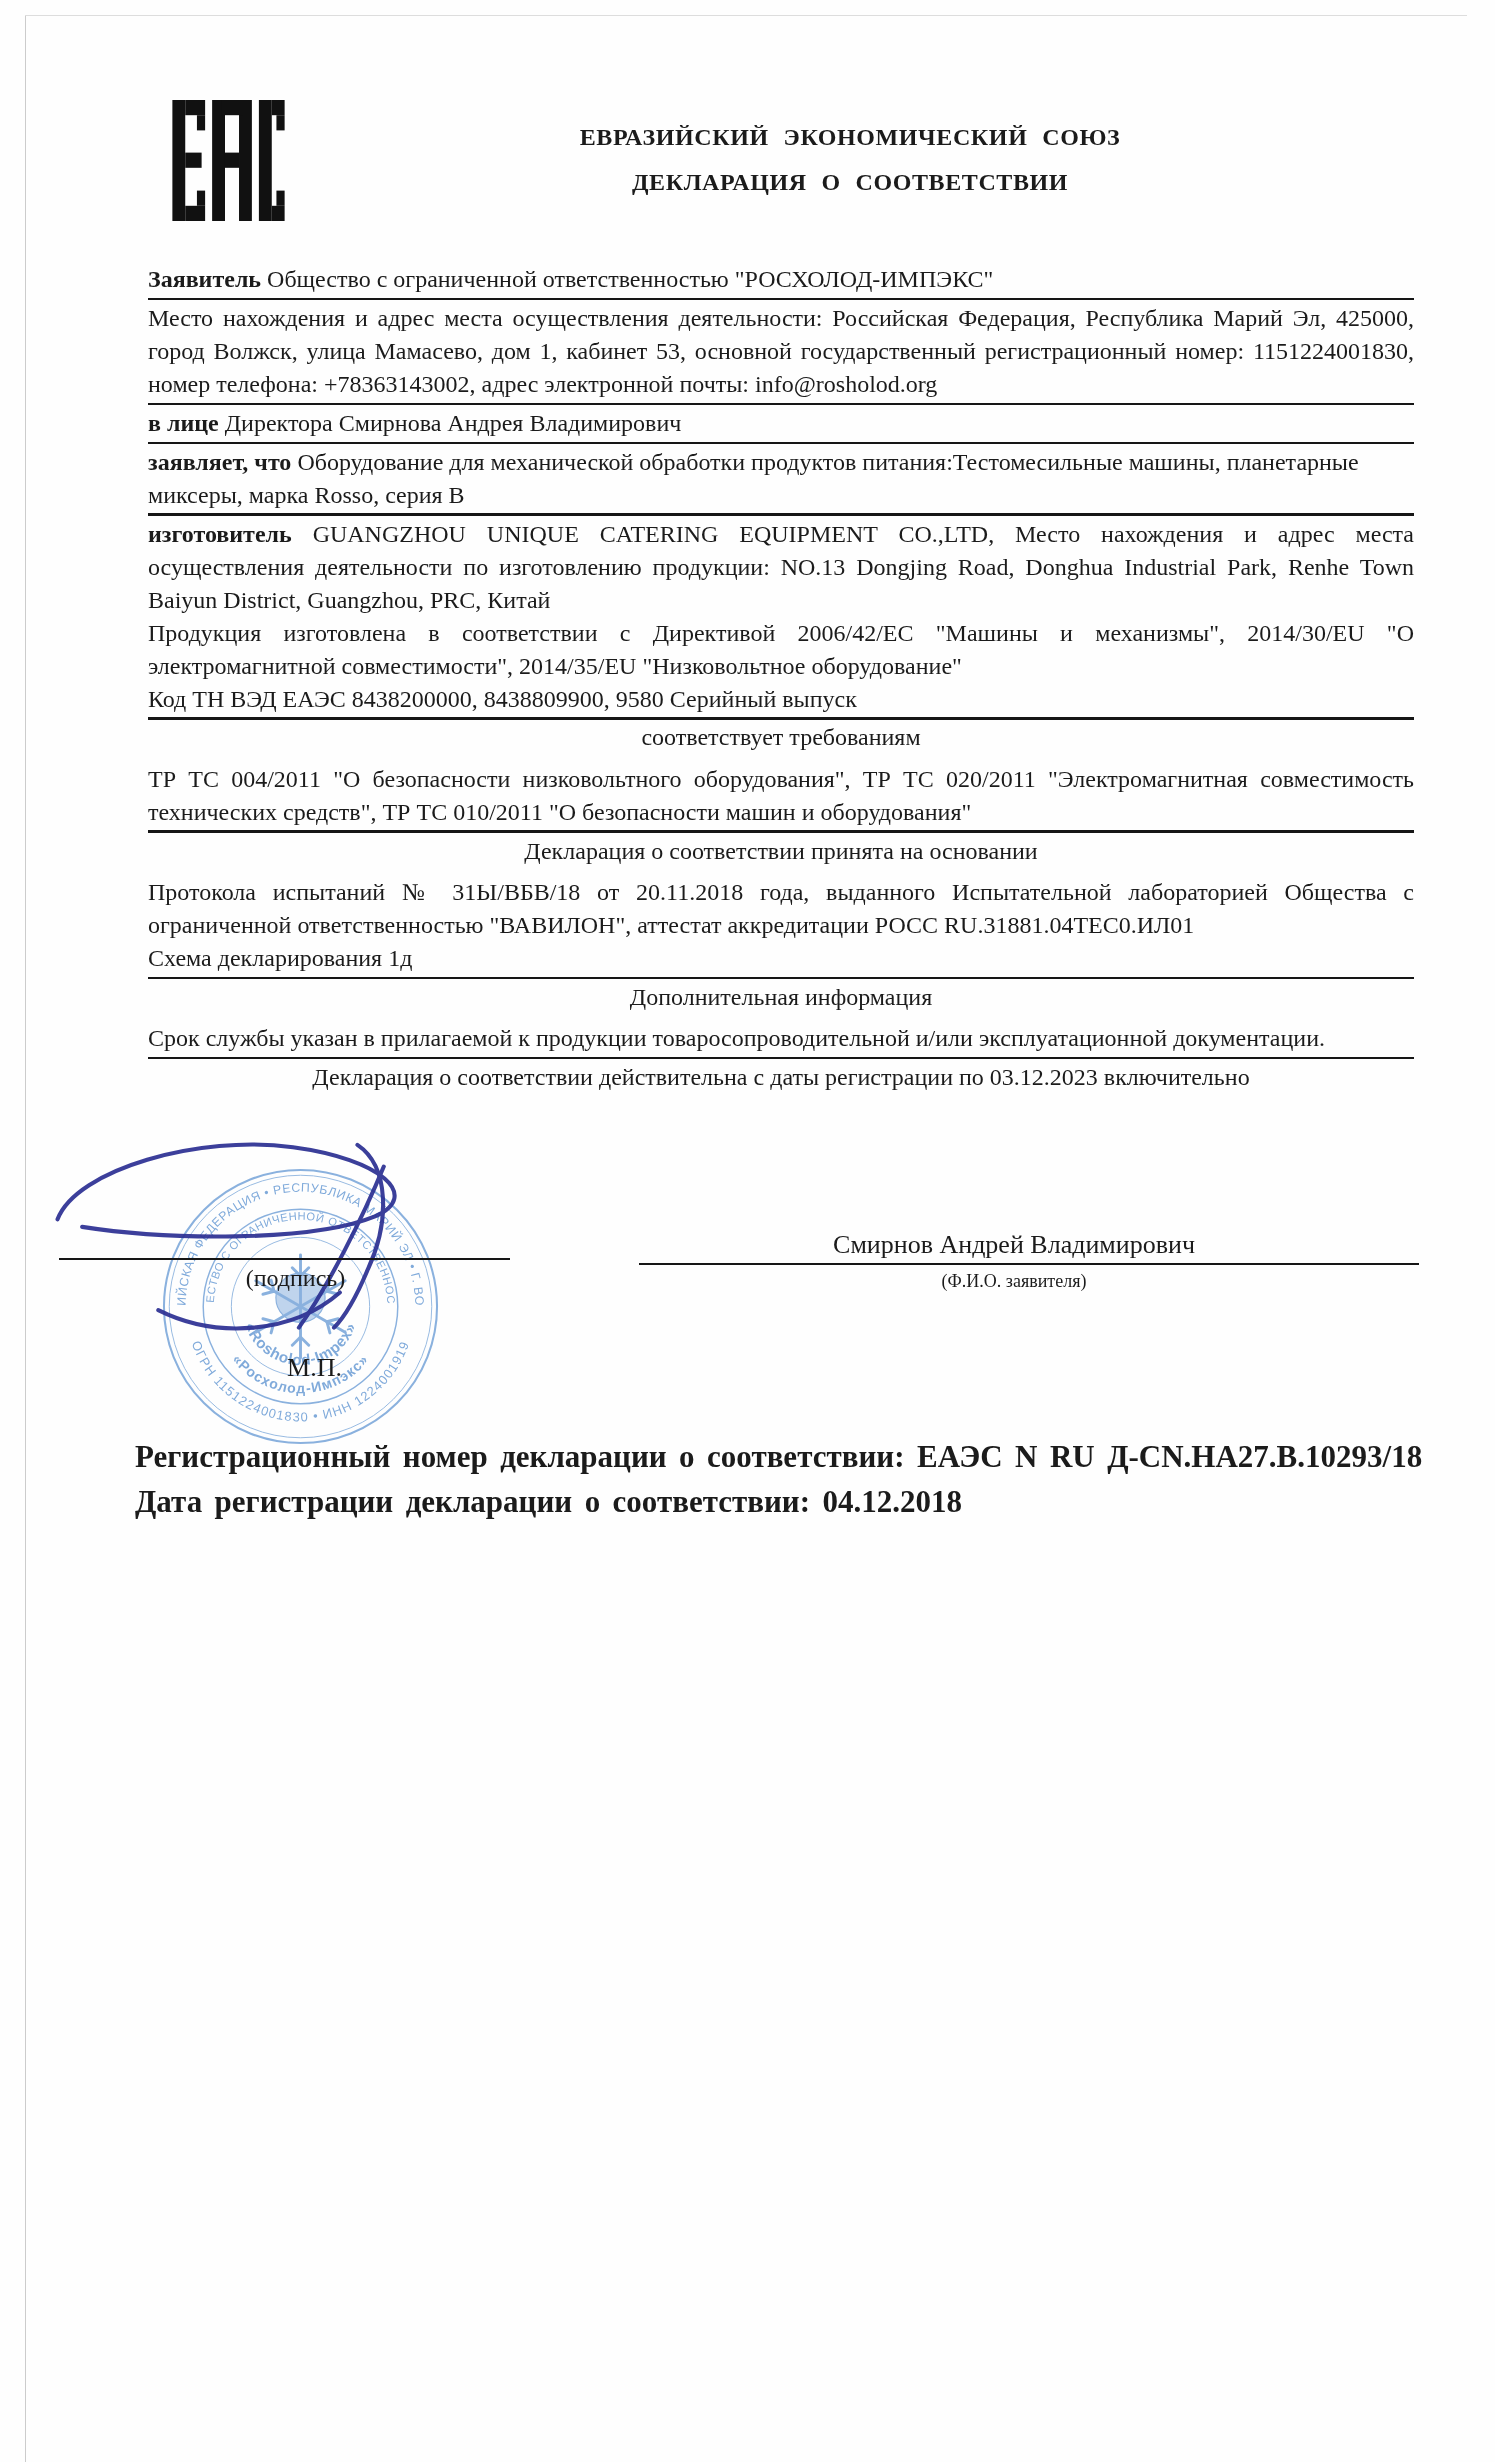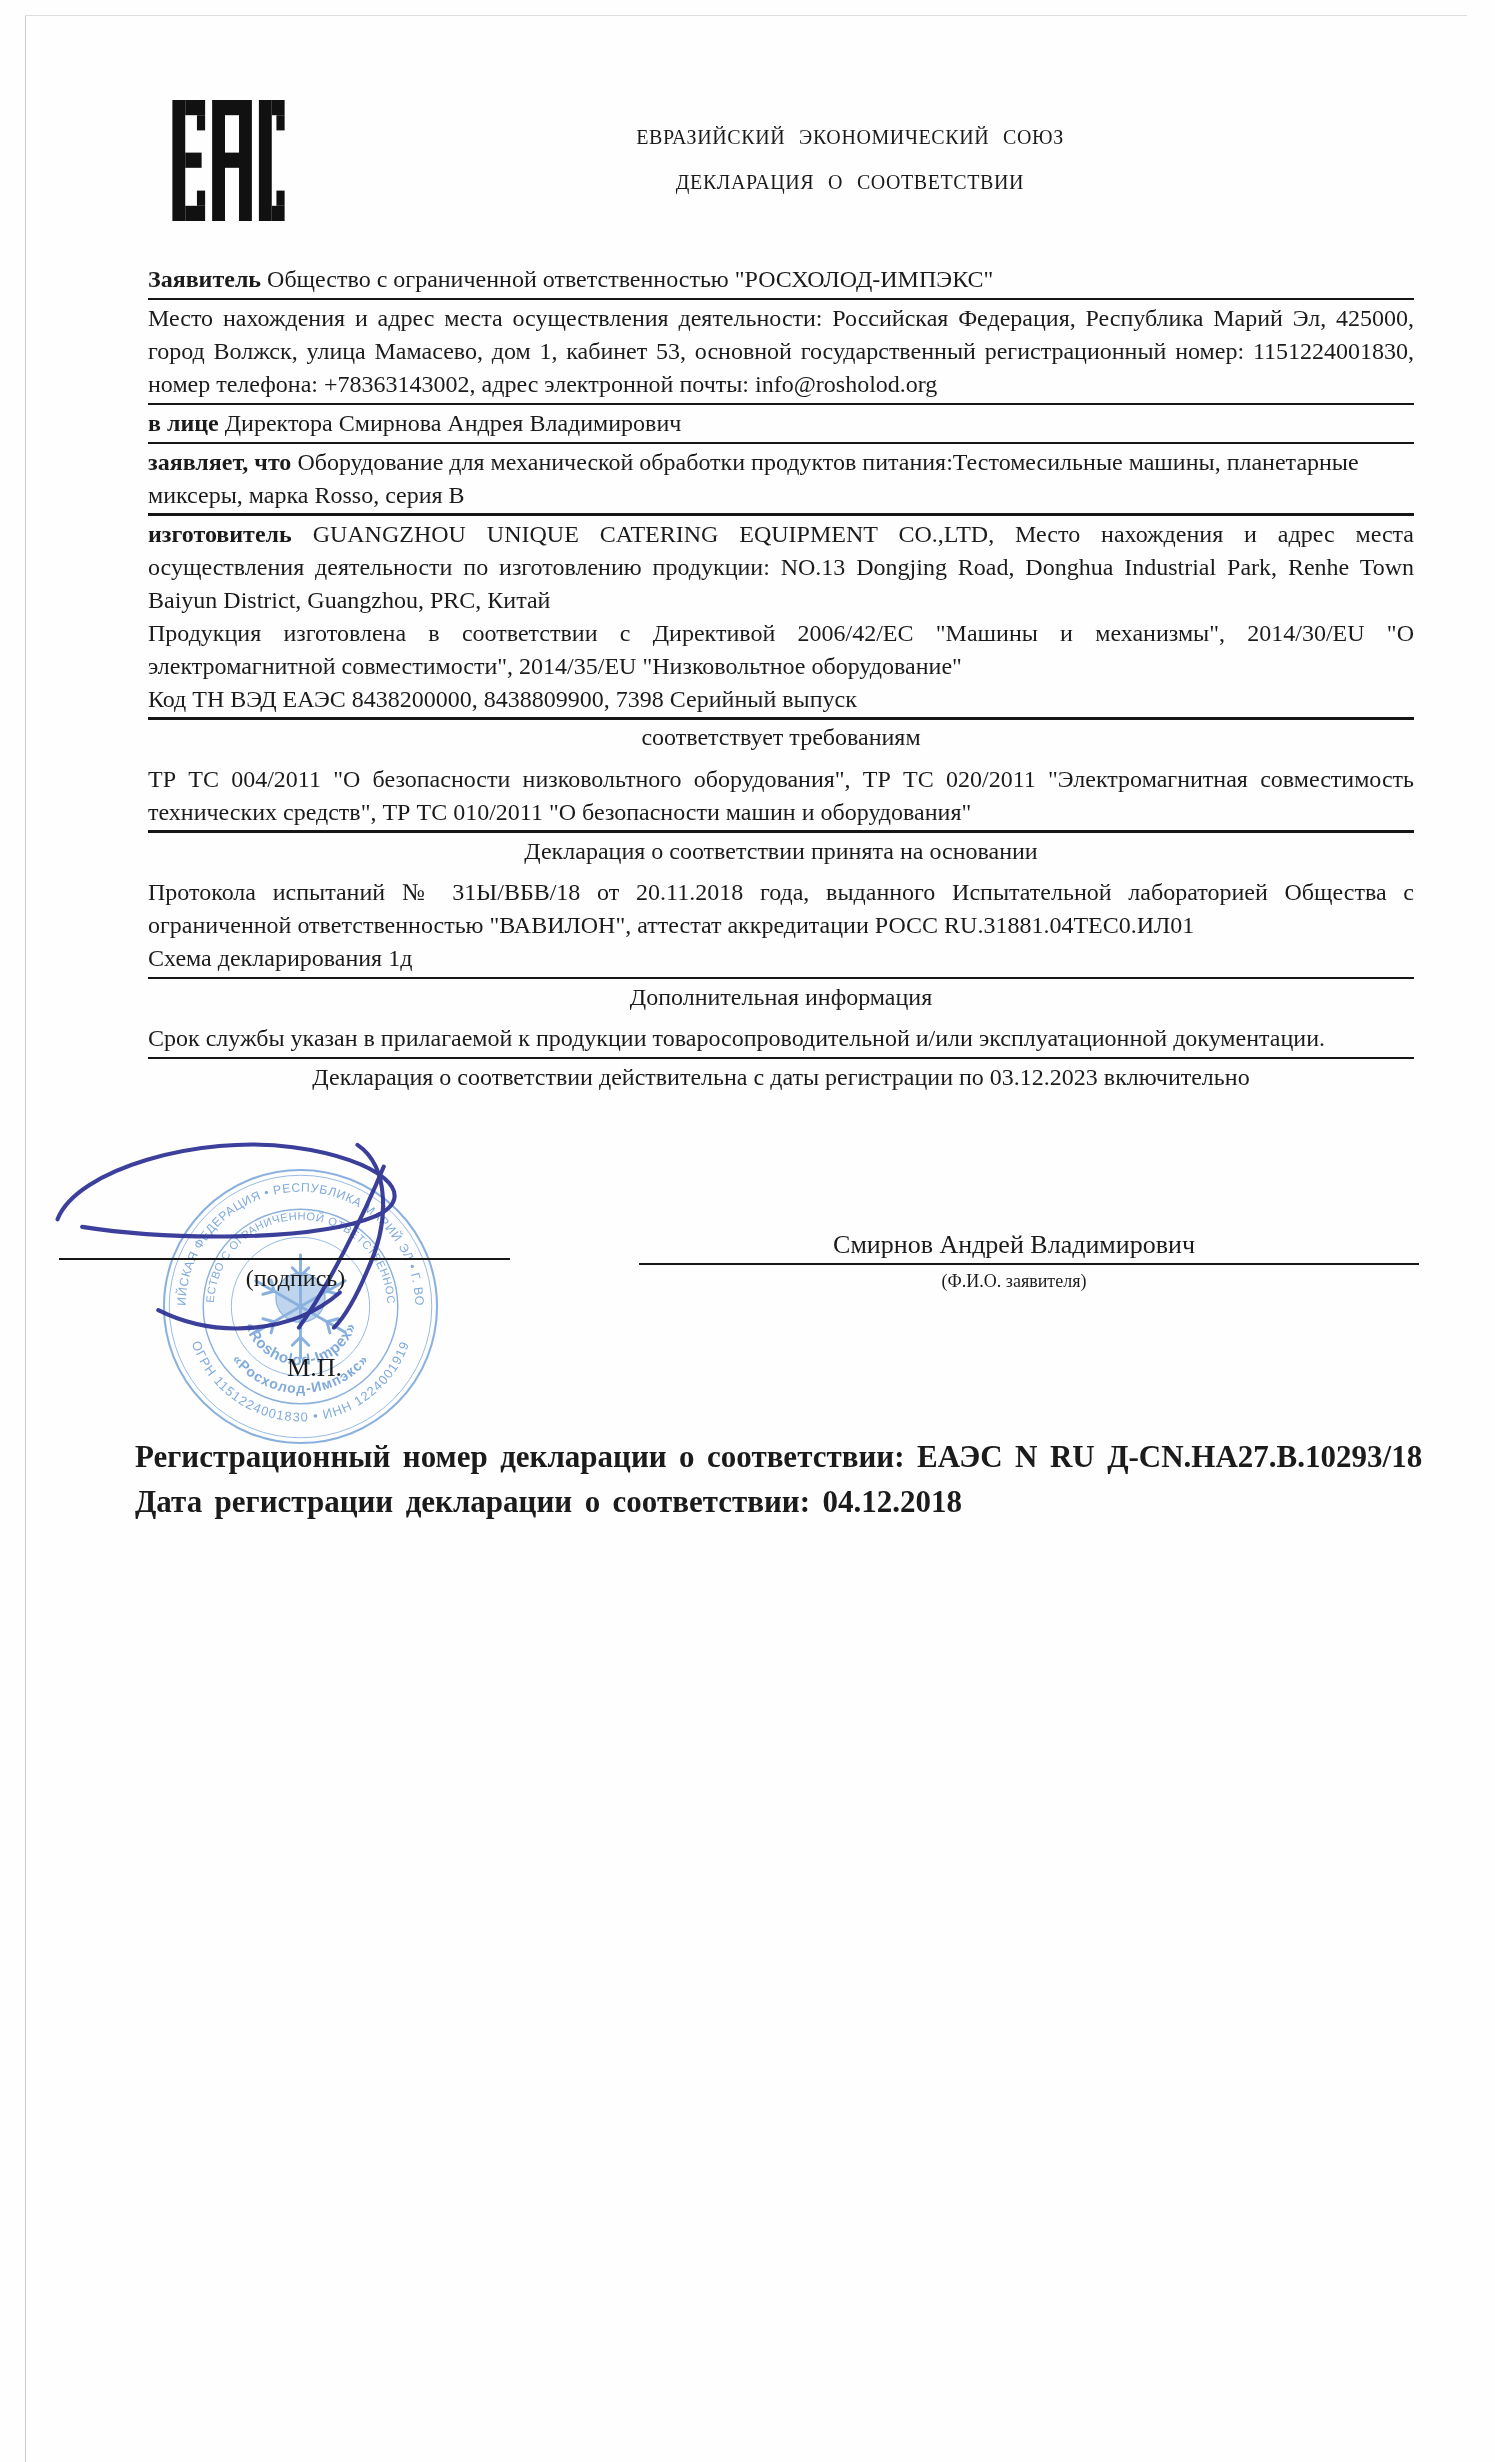--- a/index.html
+++ b/index.html
@@ -10,21 +10,21 @@
     overflow:hidden;
   }
   .scan-edge-left { position:absolute; left:24.6px; top:15.2px; width:1.2px; height:2447px; background:#cccccc; }
   .scan-edge-top  { position:absolute; left:24.6px; top:15.2px; width:1442px; height:1.2px; background:#dddddd; }
 
   
   .eac-logo { position:absolute; left:172px; top:100px; }
 
   
   .title-block { position:absolute; left:293px; top:115px; width:1114px; text-align:center; }
-  .title-line { font-size:20px; font-weight:normal; line-height:45px; letter-spacing:0.6px; word-spacing:8.2px; white-space:nowrap; }
+  .title-line { font-size:24px; font-weight:bold; line-height:45px; letter-spacing:0.6px; word-spacing:8.2px; white-space:nowrap; }
 
   
   .content { position:absolute; left:148px; top:263px; width:1266px; }
   .content p { margin:0; font-size:24px; line-height:33px; }
   .jst { text-align:justify; }
   .rule { height:2.3px; background:#161616; margin:1.8px 0 1.8px 0; }
   .hdr { font-weight:normal;text-align:center; }
   .gap { margin-top:8.2px !important; }
   b.lead { font-weight:bold; }
 
@@ -88,21 +88,21 @@
     <div class="rule"></div>
 
     <p><b class="lead">в лице</b> <span>Директора Смирнова Андрея Владимирович</span></p>
     <div class="rule"></div>
 
     <p><b class="lead">заявляет, что</b> <span>Оборудование для механической обработки продуктов питания:Тестомесильные машины, планетарные миксеры, марка Rosso, серия B</span></p>
     <div class="rule"></div>
 
     <p class="jst"><b class="lead">изготовитель</b> <span>GUANGZHOU UNIQUE CATERING EQUIPMENT CO.,LTD, Место нахождения и адрес места осуществления деятельности по изготовлению продукции: NO.13 Dongjing Road, Donghua Industrial Park, Renhe Town Baiyun District, Guangzhou, PRC, Китай</span></p>
     <p class="jst">Продукция изготовлена в соответствии с Директивой 2006/42/EC "Машины и механизмы", 2014/30/EU "О электромагнитной совместимости", 2014/35/EU "Низковольтное оборудование"</p>
-    <p>Код ТН ВЭД ЕАЭС 8438200000, 8438809900, 7398 Серийный выпуск</p>
+    <p>Код ТН ВЭД ЕАЭС 8438200000, 8438809900, 9580 Серийный выпуск</p>
     <div class="rule"></div>
 
     <p class="hdr">соответствует требованиям</p>
     <p class="jst gap">ТР ТС 004/2011 "О безопасности низковольтного оборудования", ТР ТС 020/2011 "Электромагнитная совместимость технических средств", ТР ТС 010/2011 "О безопасности машин и оборудования"</p>
     <div class="rule"></div>
 
     <p class="hdr">Декларация о соответствии принята на основании</p>
     <p class="jst gap">Протокола испытаний № 31Ы/ВБВ/18 от 20.11.2018 года, выданного Испытательной лабораторией Общества с ограниченной ответственностью "ВАВИЛОН", аттестат аккредитации РОСС RU.31881.04ТЕС0.ИЛ01</p>
     <p>Схема декларирования 1д</p>
     <div class="rule"></div>

